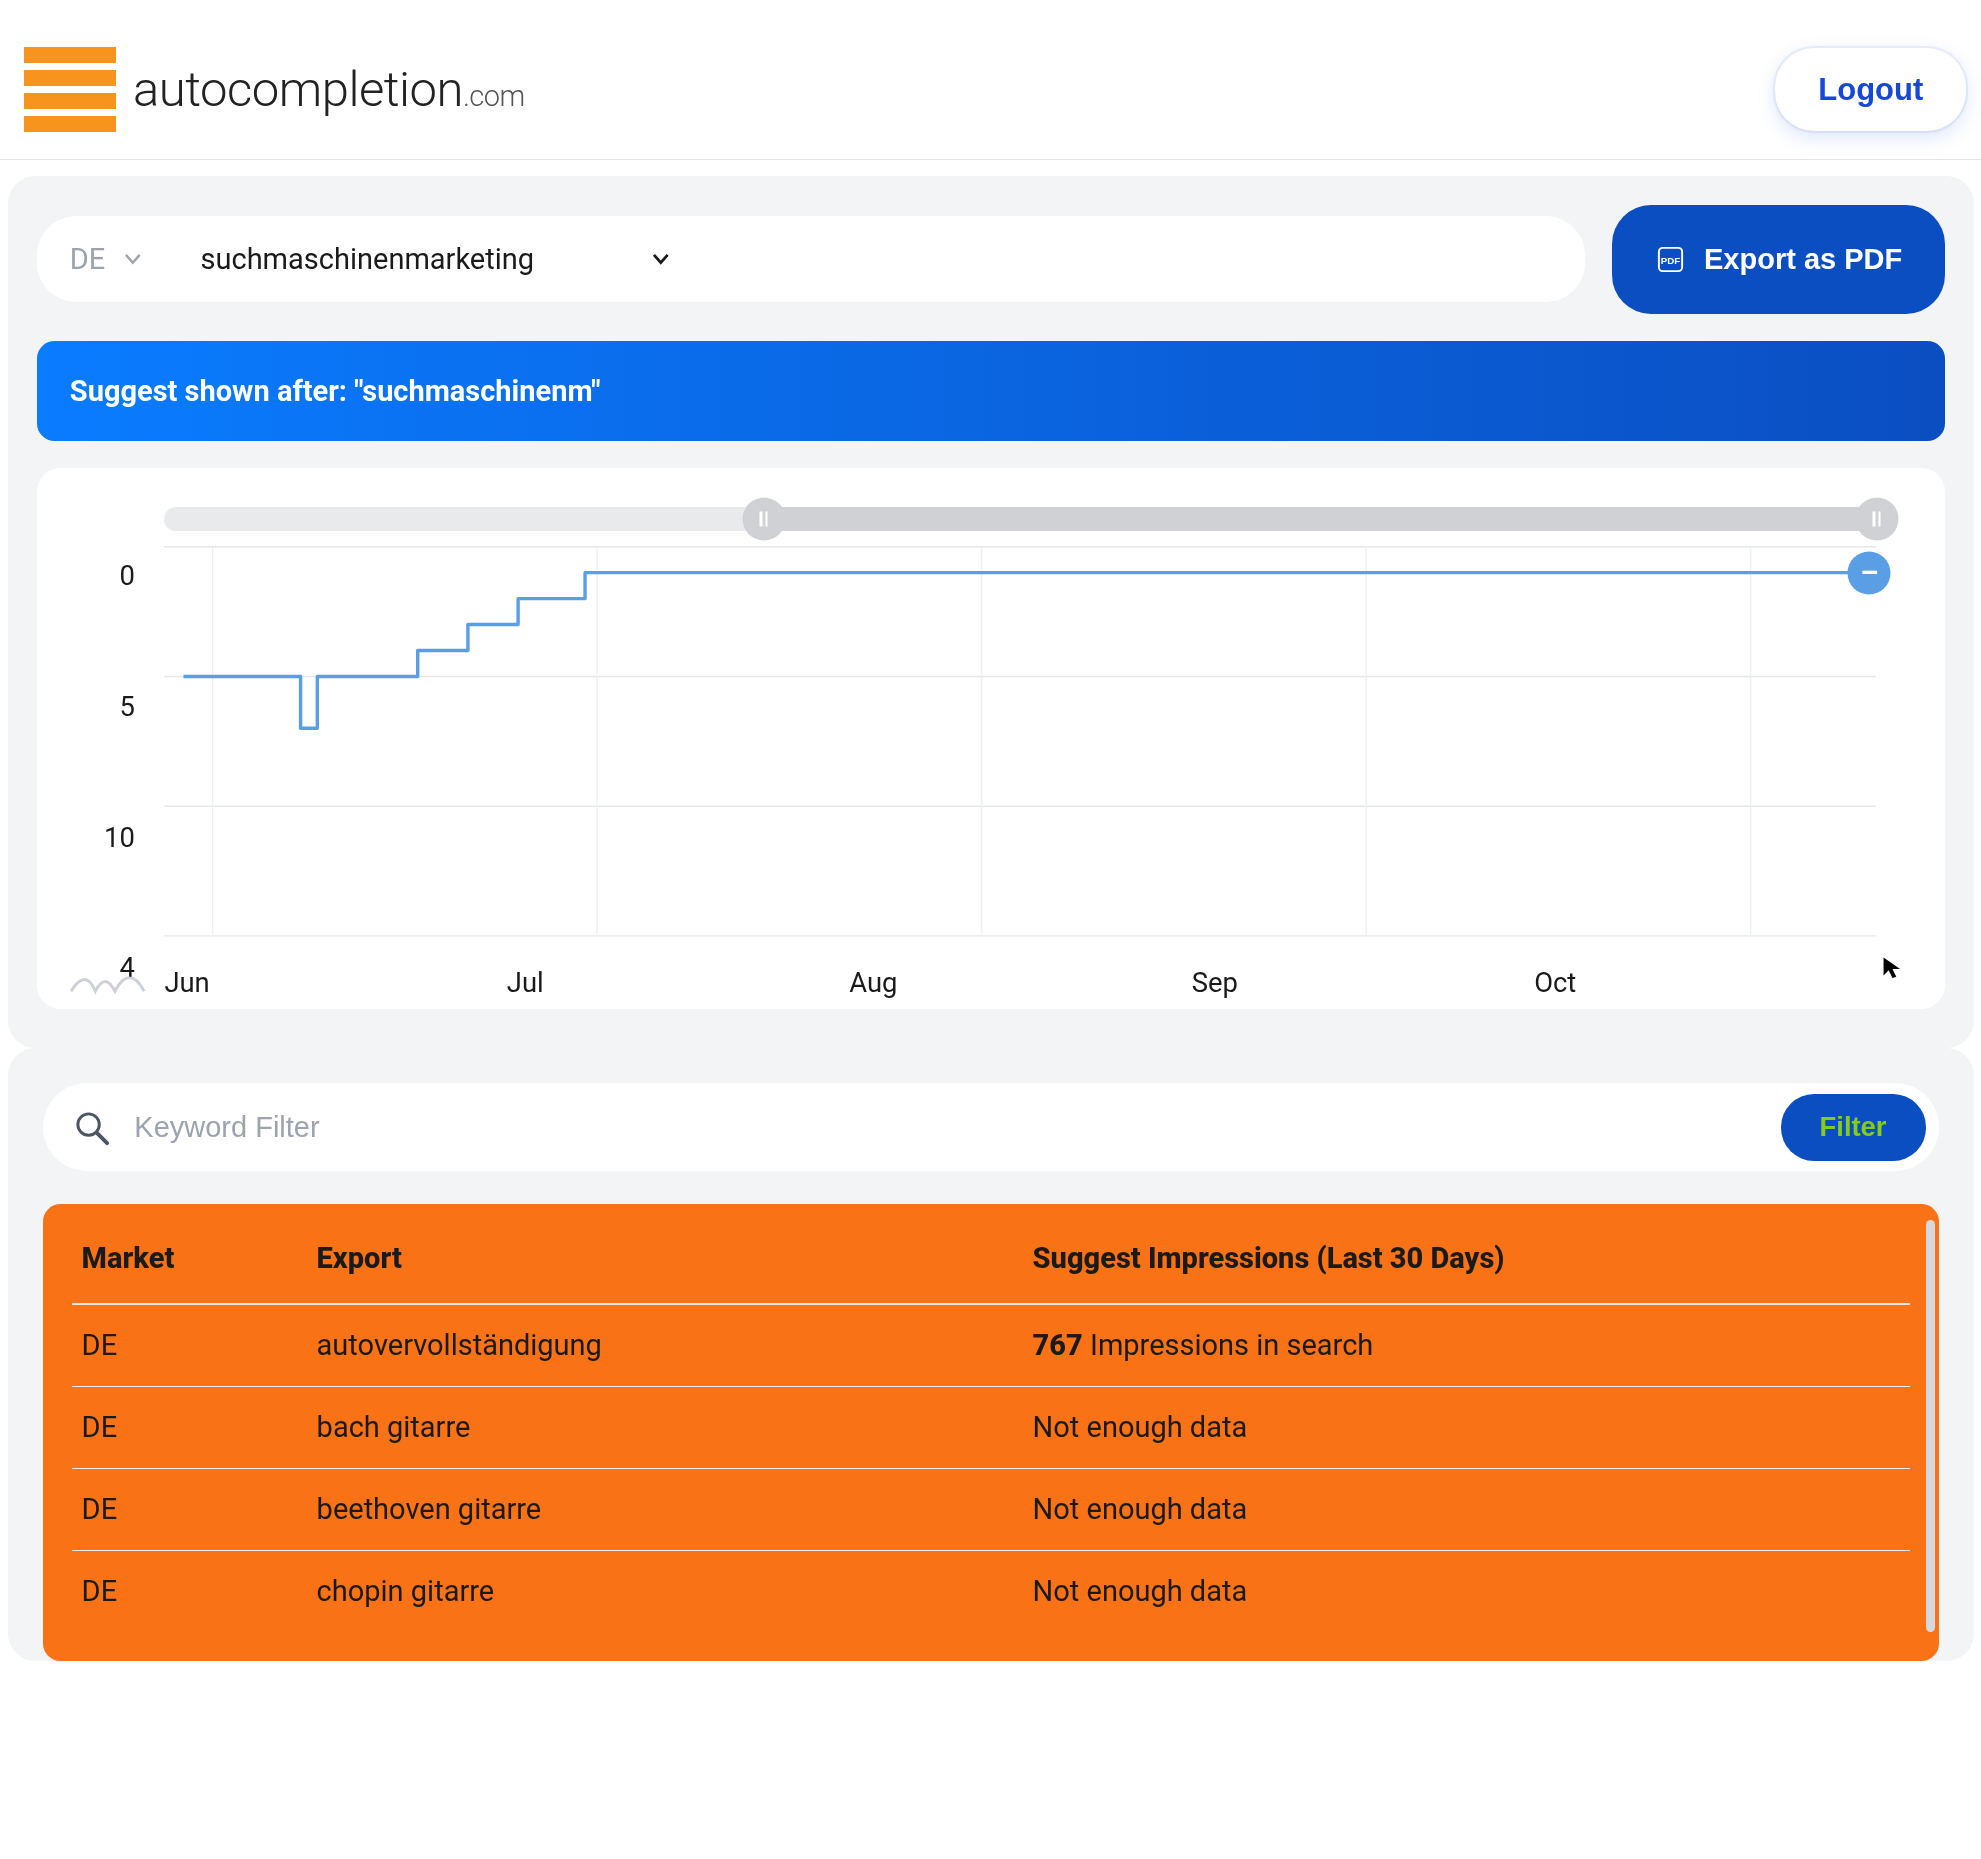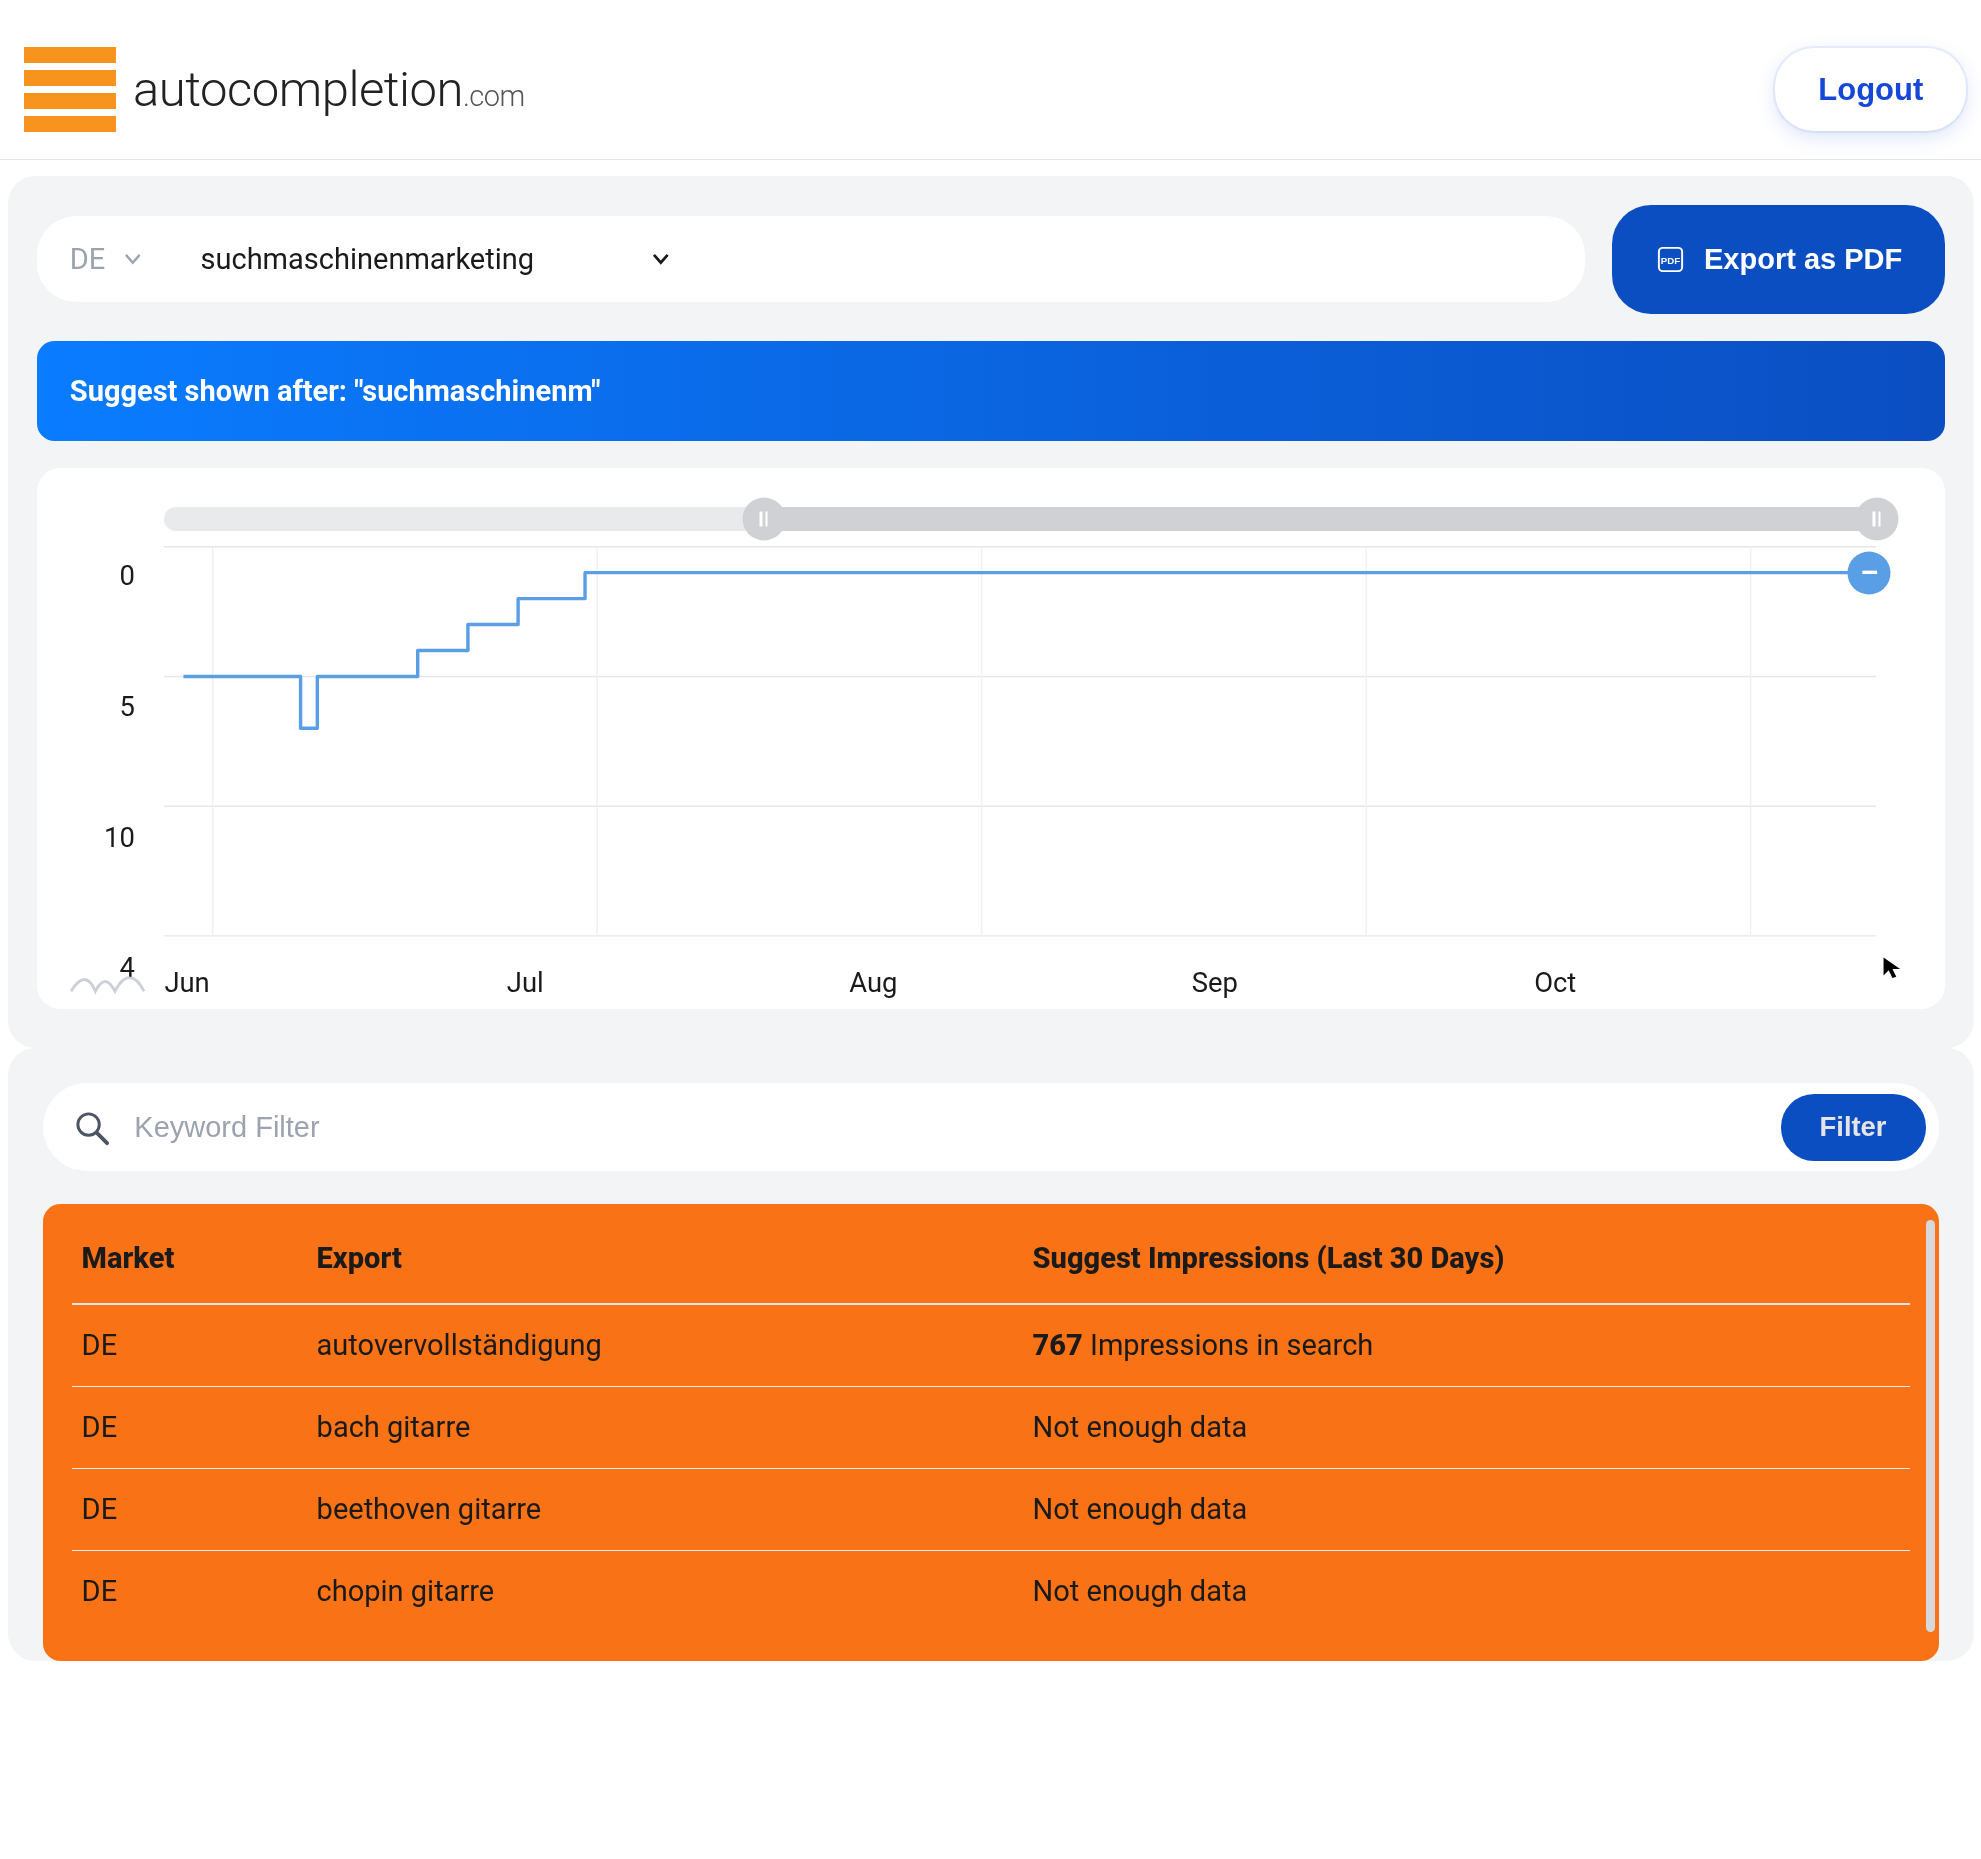--- a/index.html
+++ b/index.html
@@ -142,21 +142,21 @@
     display: flex; align-items: center; gap: 23.5px;
     padding: 11.8px 13.7px 11.8px 29px; height: 88px;
   }
   .mag-icon { width: 39px; height: 39px; color: #4b5563; flex-shrink: 0; }
   .filter-input {
     flex: 1; border: none; outline: none; font-size: 29px;
     color: #c2410c;
   }
   .filter-input::placeholder { color: #9ca3af; }
   .filter-btn {
-    background: #0b4ec2; color: #e5e5e5; border: none;
+    background: #0b4ec2; color: #84cc16; border: none;
     font-size: 27.4px; font-weight: 600;
     padding: 17.6px 39px; border-radius: 33px; cursor: pointer;
   }
   .table-card {
     background: #f97316; border-radius: 17.6px;
     margin-top: 33px; padding: 9.8px 29px 29px; position: relative;
   }
   .tbl { width: 100%; border-collapse: collapse; }
   .tbl th {
     text-align: left; font-size: 29px; font-weight: 800;

